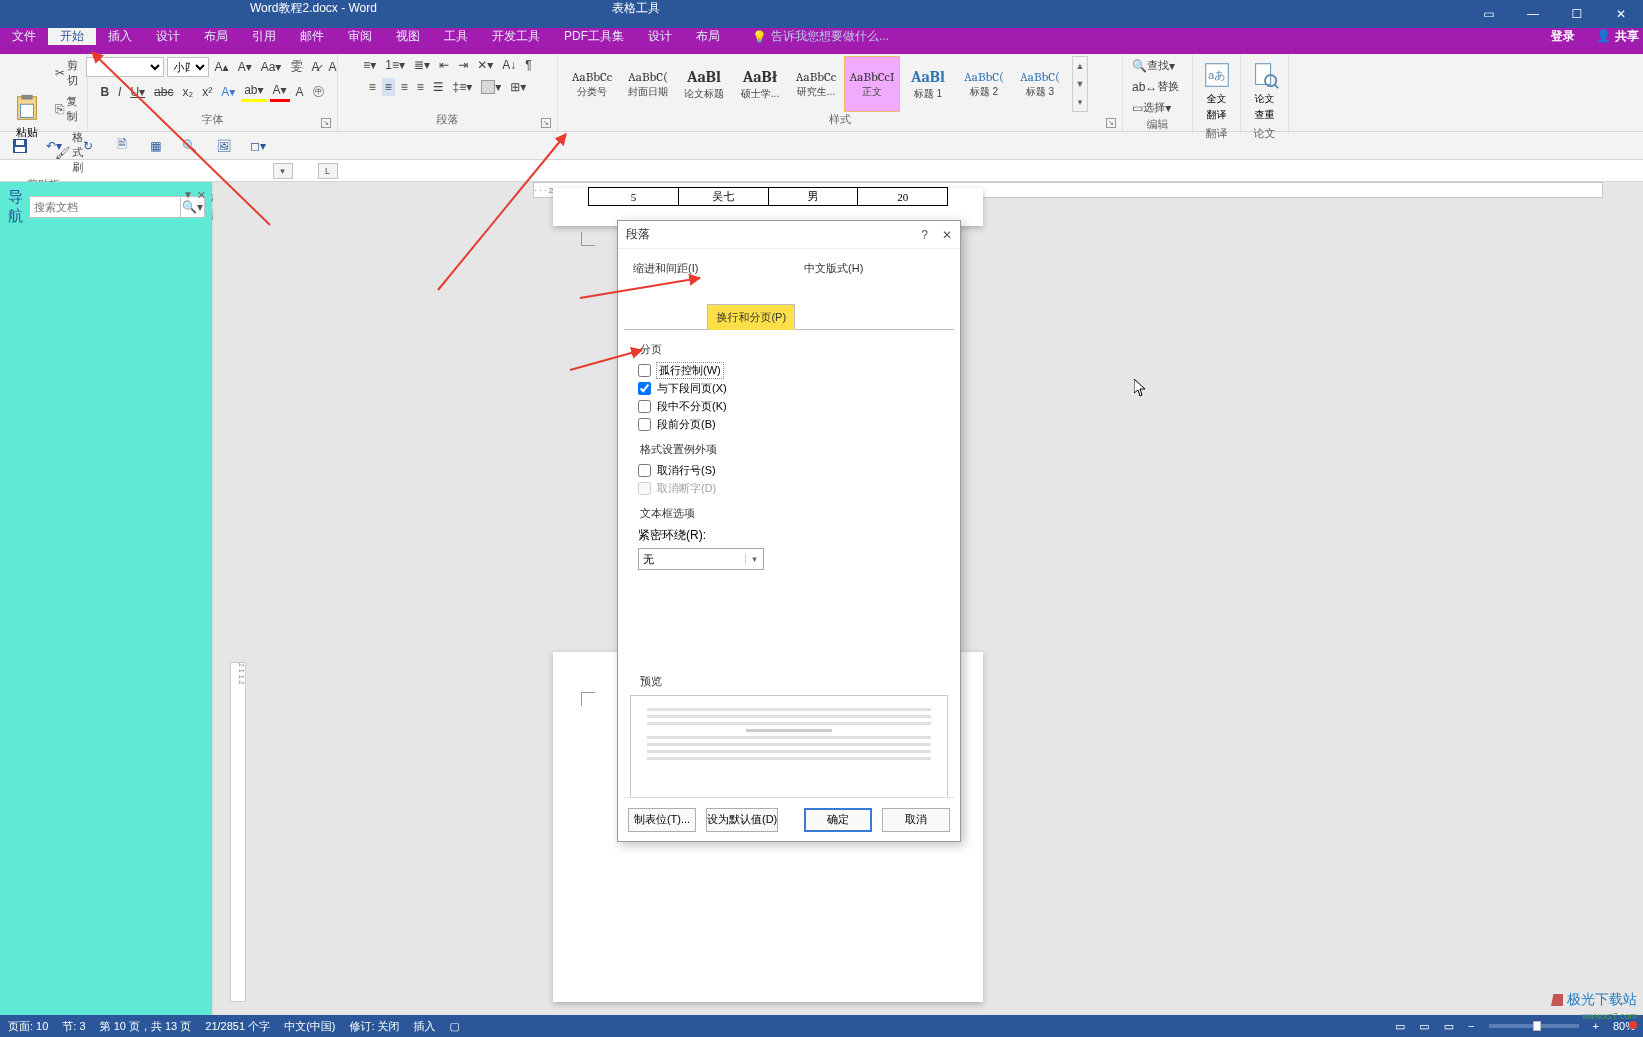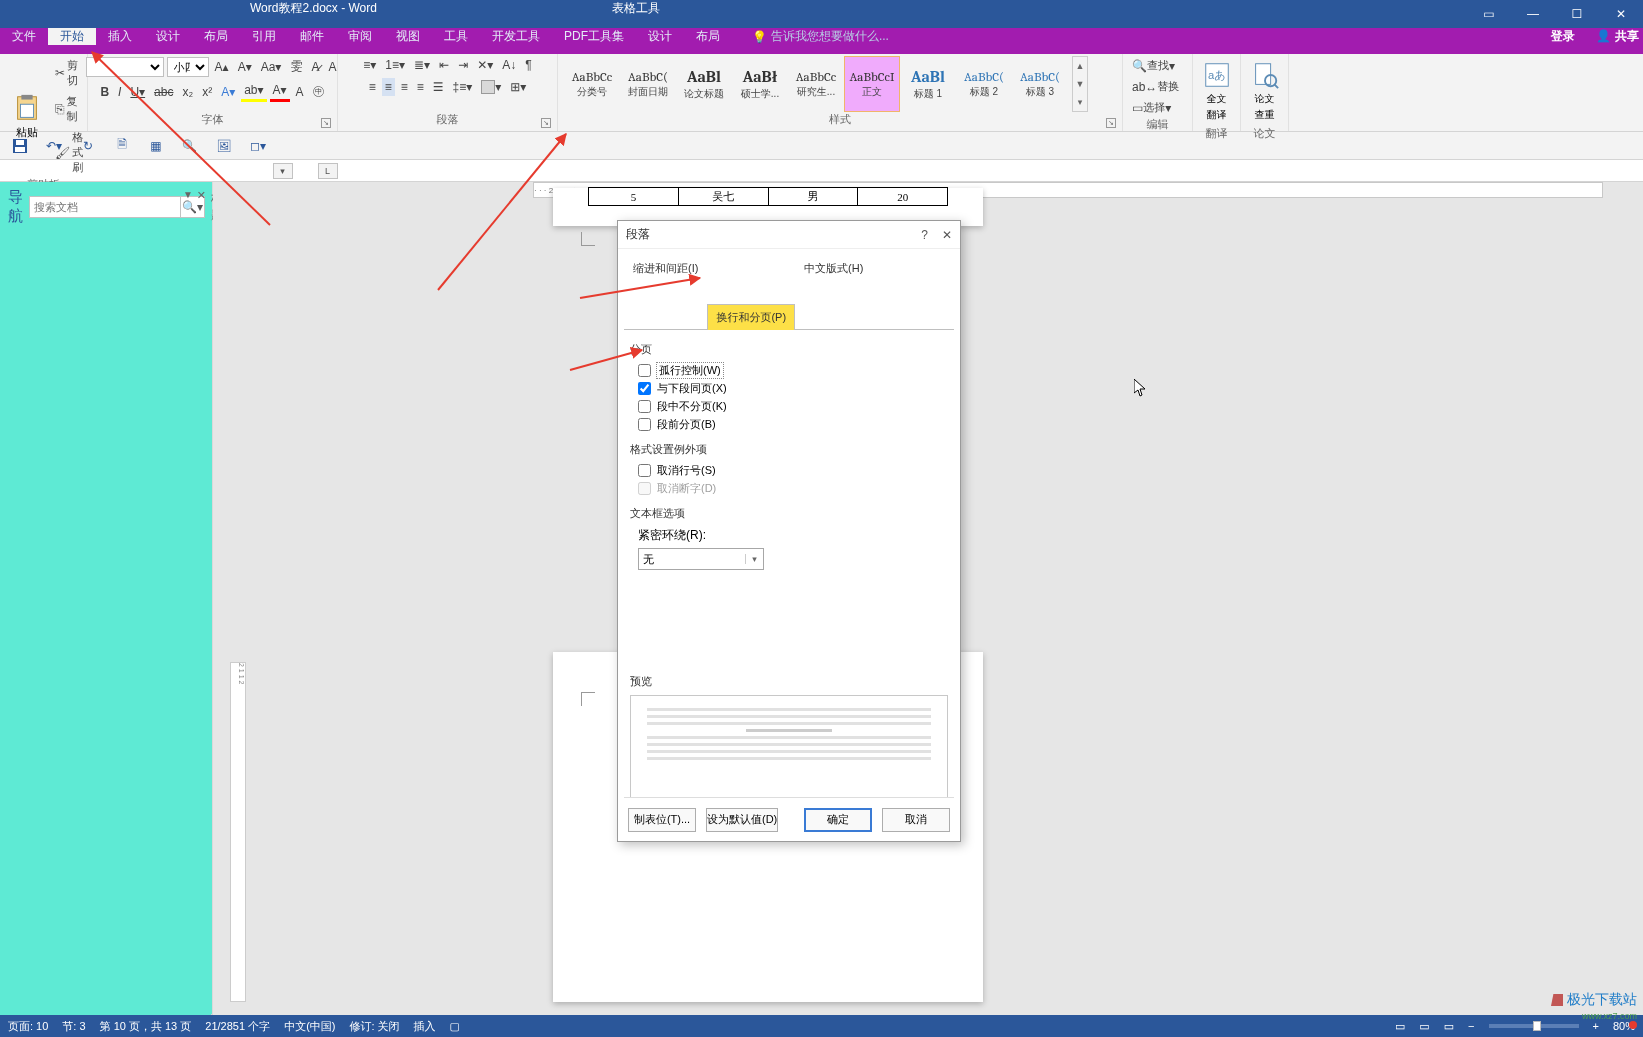--- a/index.html
+++ b/index.html
@@ -80,21 +80,21 @@
   
   .vrule-grey{position:absolute;left:17px;top:480px;width:16px;height:340px;background:#fff;border:1px solid #ccc;font-size:7px;color:#888;writing-mode:vertical-rl;}
   
   .dialog{position:absolute;top:38px;left:404px;width:344px;height:622px;background:#fff;border:1px solid #9a9a9a;box-shadow:3px 3px 10px rgba(0,0,0,0.25);display:flex;flex-direction:column;}
   .dlg-title{height:28px;display:flex;align-items:center;padding:0 8px;font-size:12px;color:#333;border-bottom:1px solid #eee;}
   .dlg-title .dlg-btns{margin-left:auto;display:flex;gap:14px;color:#555;}
   .dlg-tabs{display:flex;margin:6px 6px 0 6px;}
   .dlg-tab{padding:5px 8px;font-size:11px;color:#333;border:1px solid transparent;border-bottom:none;cursor:default;}
   .dlg-tab.active{border-color:#bfbfbf;background:#fde047;position:relative;top:1px;margin-top:48px;}
   .dlg-body{flex:1;border-top:1px solid #bfbfbf;margin:0 6px;padding:8px 4px;overflow:auto;}
-  .dlg-body .sec-label{font-size:11px;color:#333;margin:4px 2px 6px;}
+  .dlg-body .sec-label{font-size:11px;color:#333;margin:4px 12px 6px;}
   .chk-row{display:flex;align-items:center;gap:6px;margin:3px 0 3px 10px;font-size:11px;}
   .chk-row input{width:13px;height:13px;}
   .chk-row.dotted label{outline:1px dotted #888;padding:0 2px;}
   .chk-row.disabled{color:#a0a0a0;}
   .combo{display:flex;border:1px solid #a7a7a7;width:126px;height:22px;align-items:center;}
   .combo span{flex:1;padding:0 4px;font-size:11px;}
   .combo .drop{width:18px;border-left:1px solid #ccc;text-align:center;font-size:9px;color:#666;}
   .preview-box{border:1px solid #c8c8c8;height:120px;margin:4px 2px;padding:8px 16px;background:#fff;}
   .preview-box .line{height:3px;background:#e1e1e1;margin:4px 0;}
   .preview-box .centered{width:30%;margin:4px auto;background:#ccc;}

